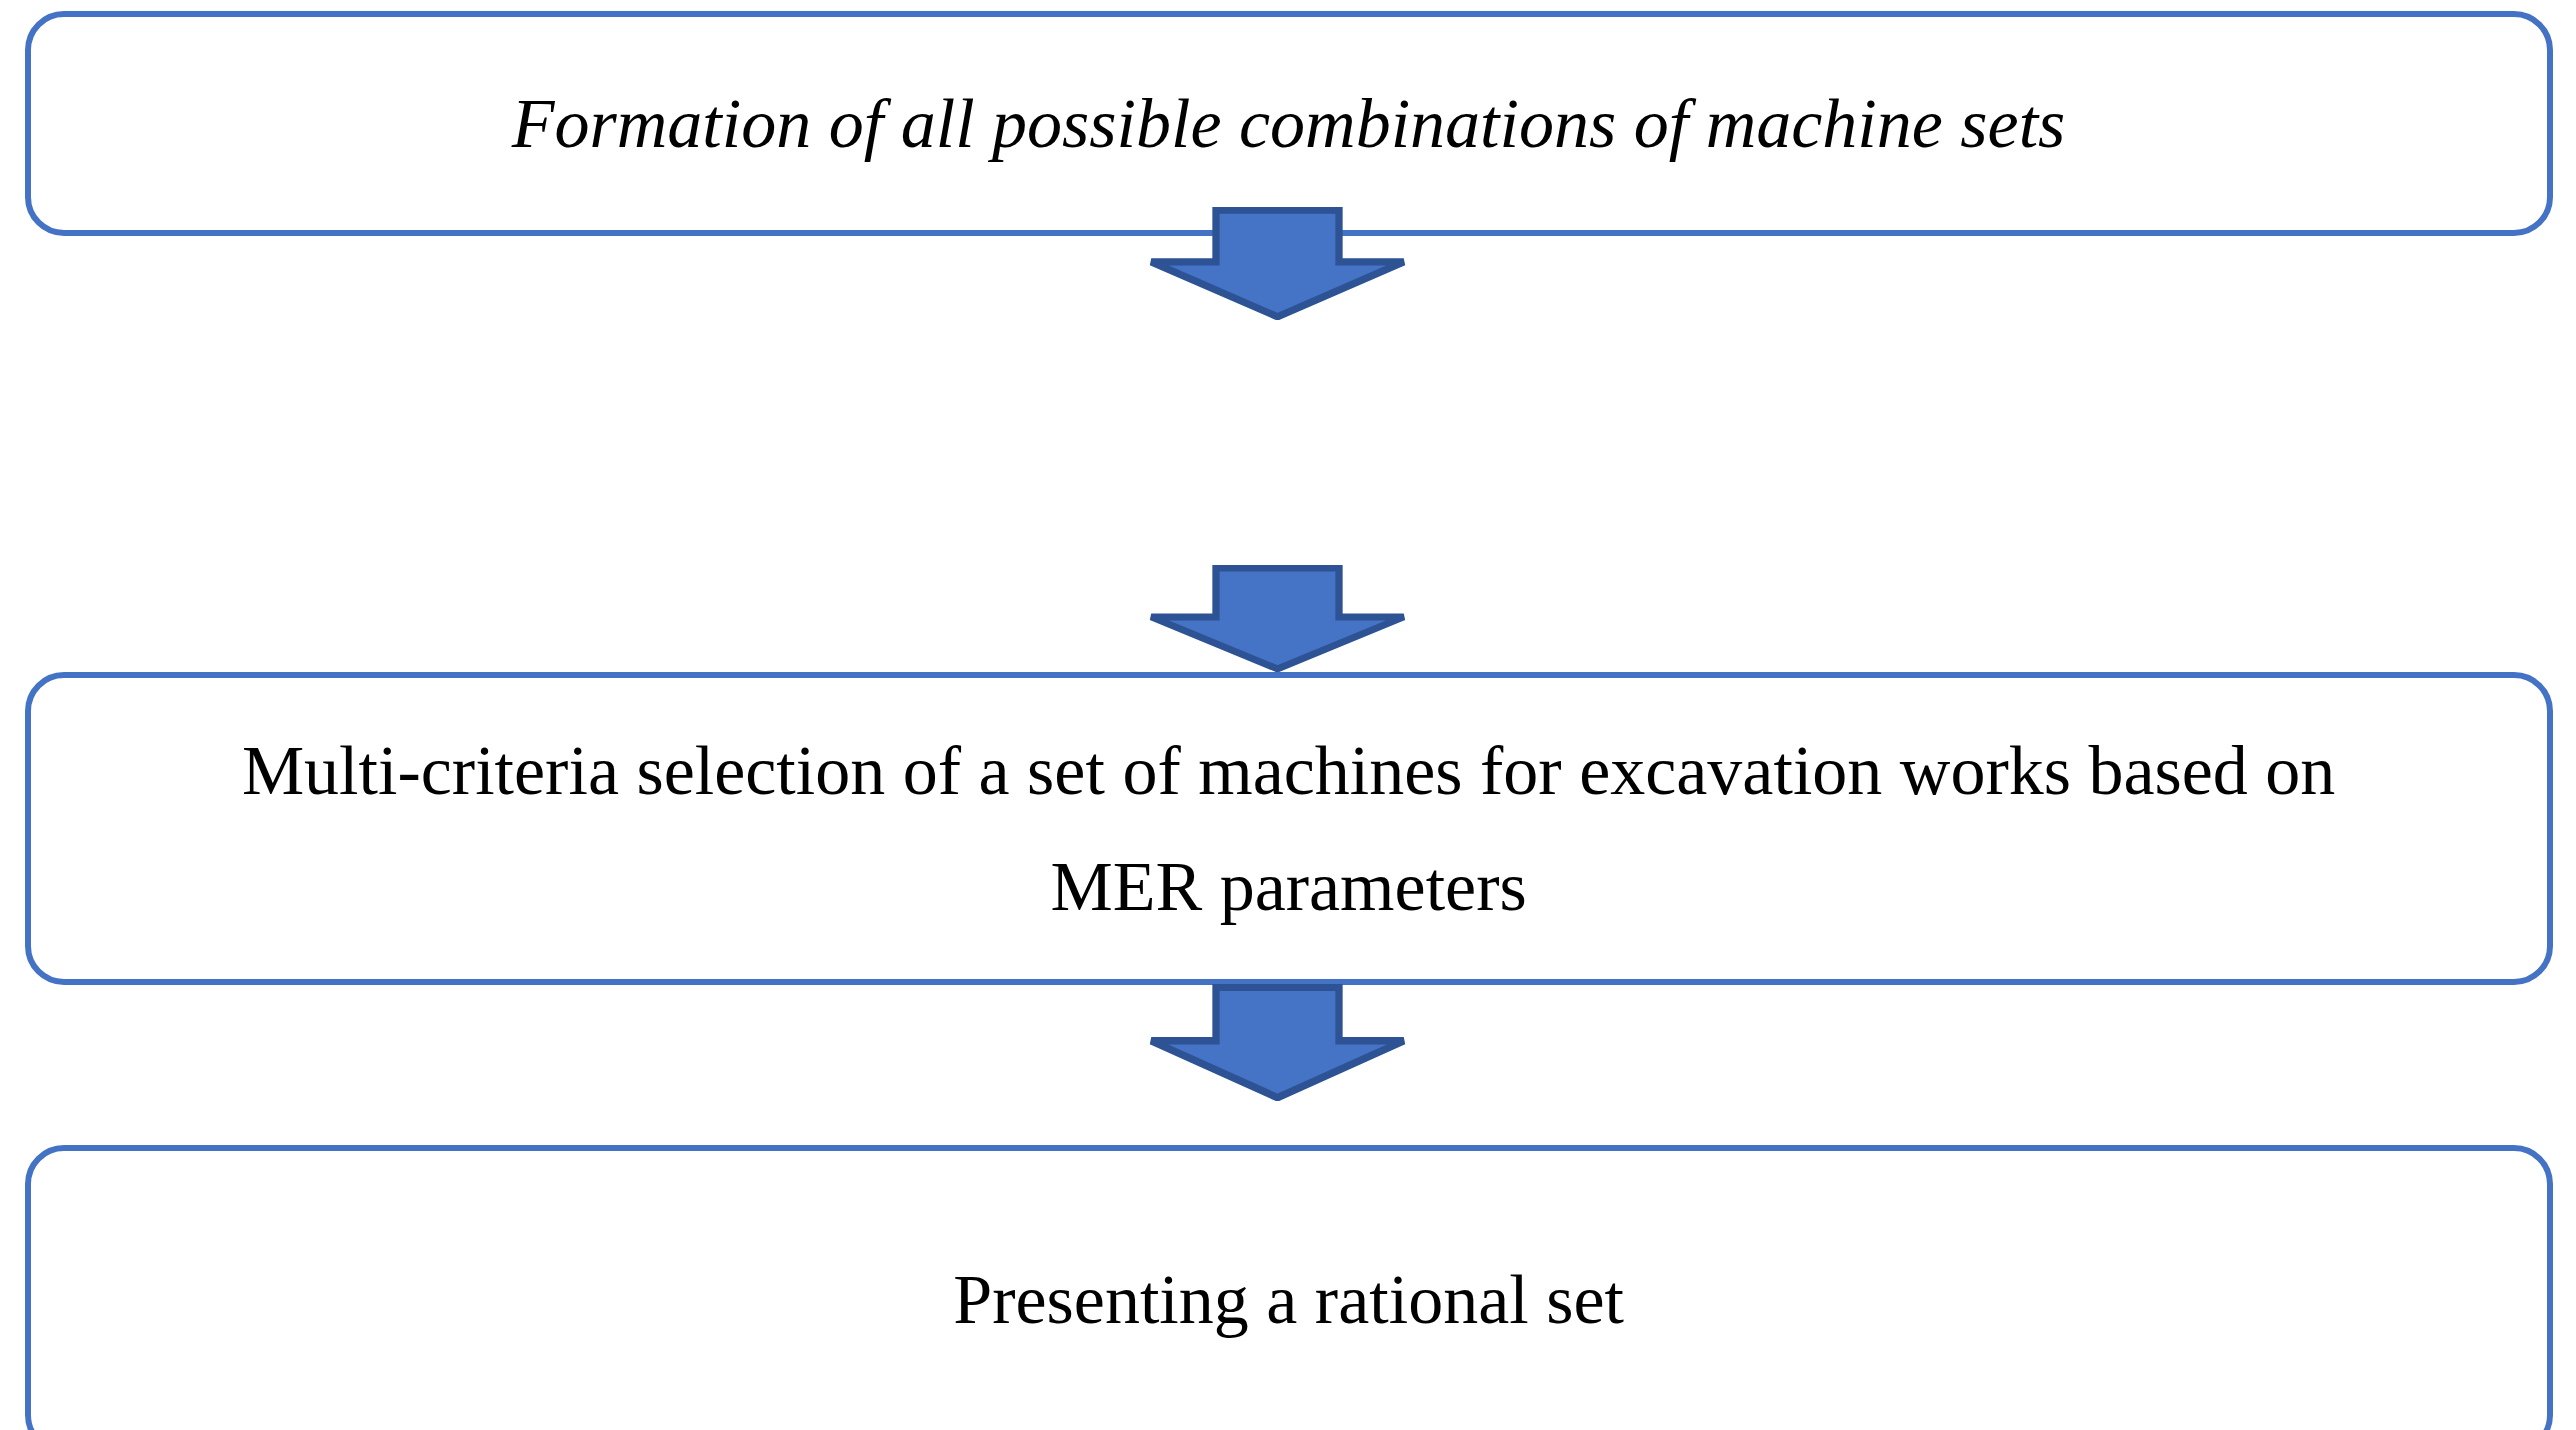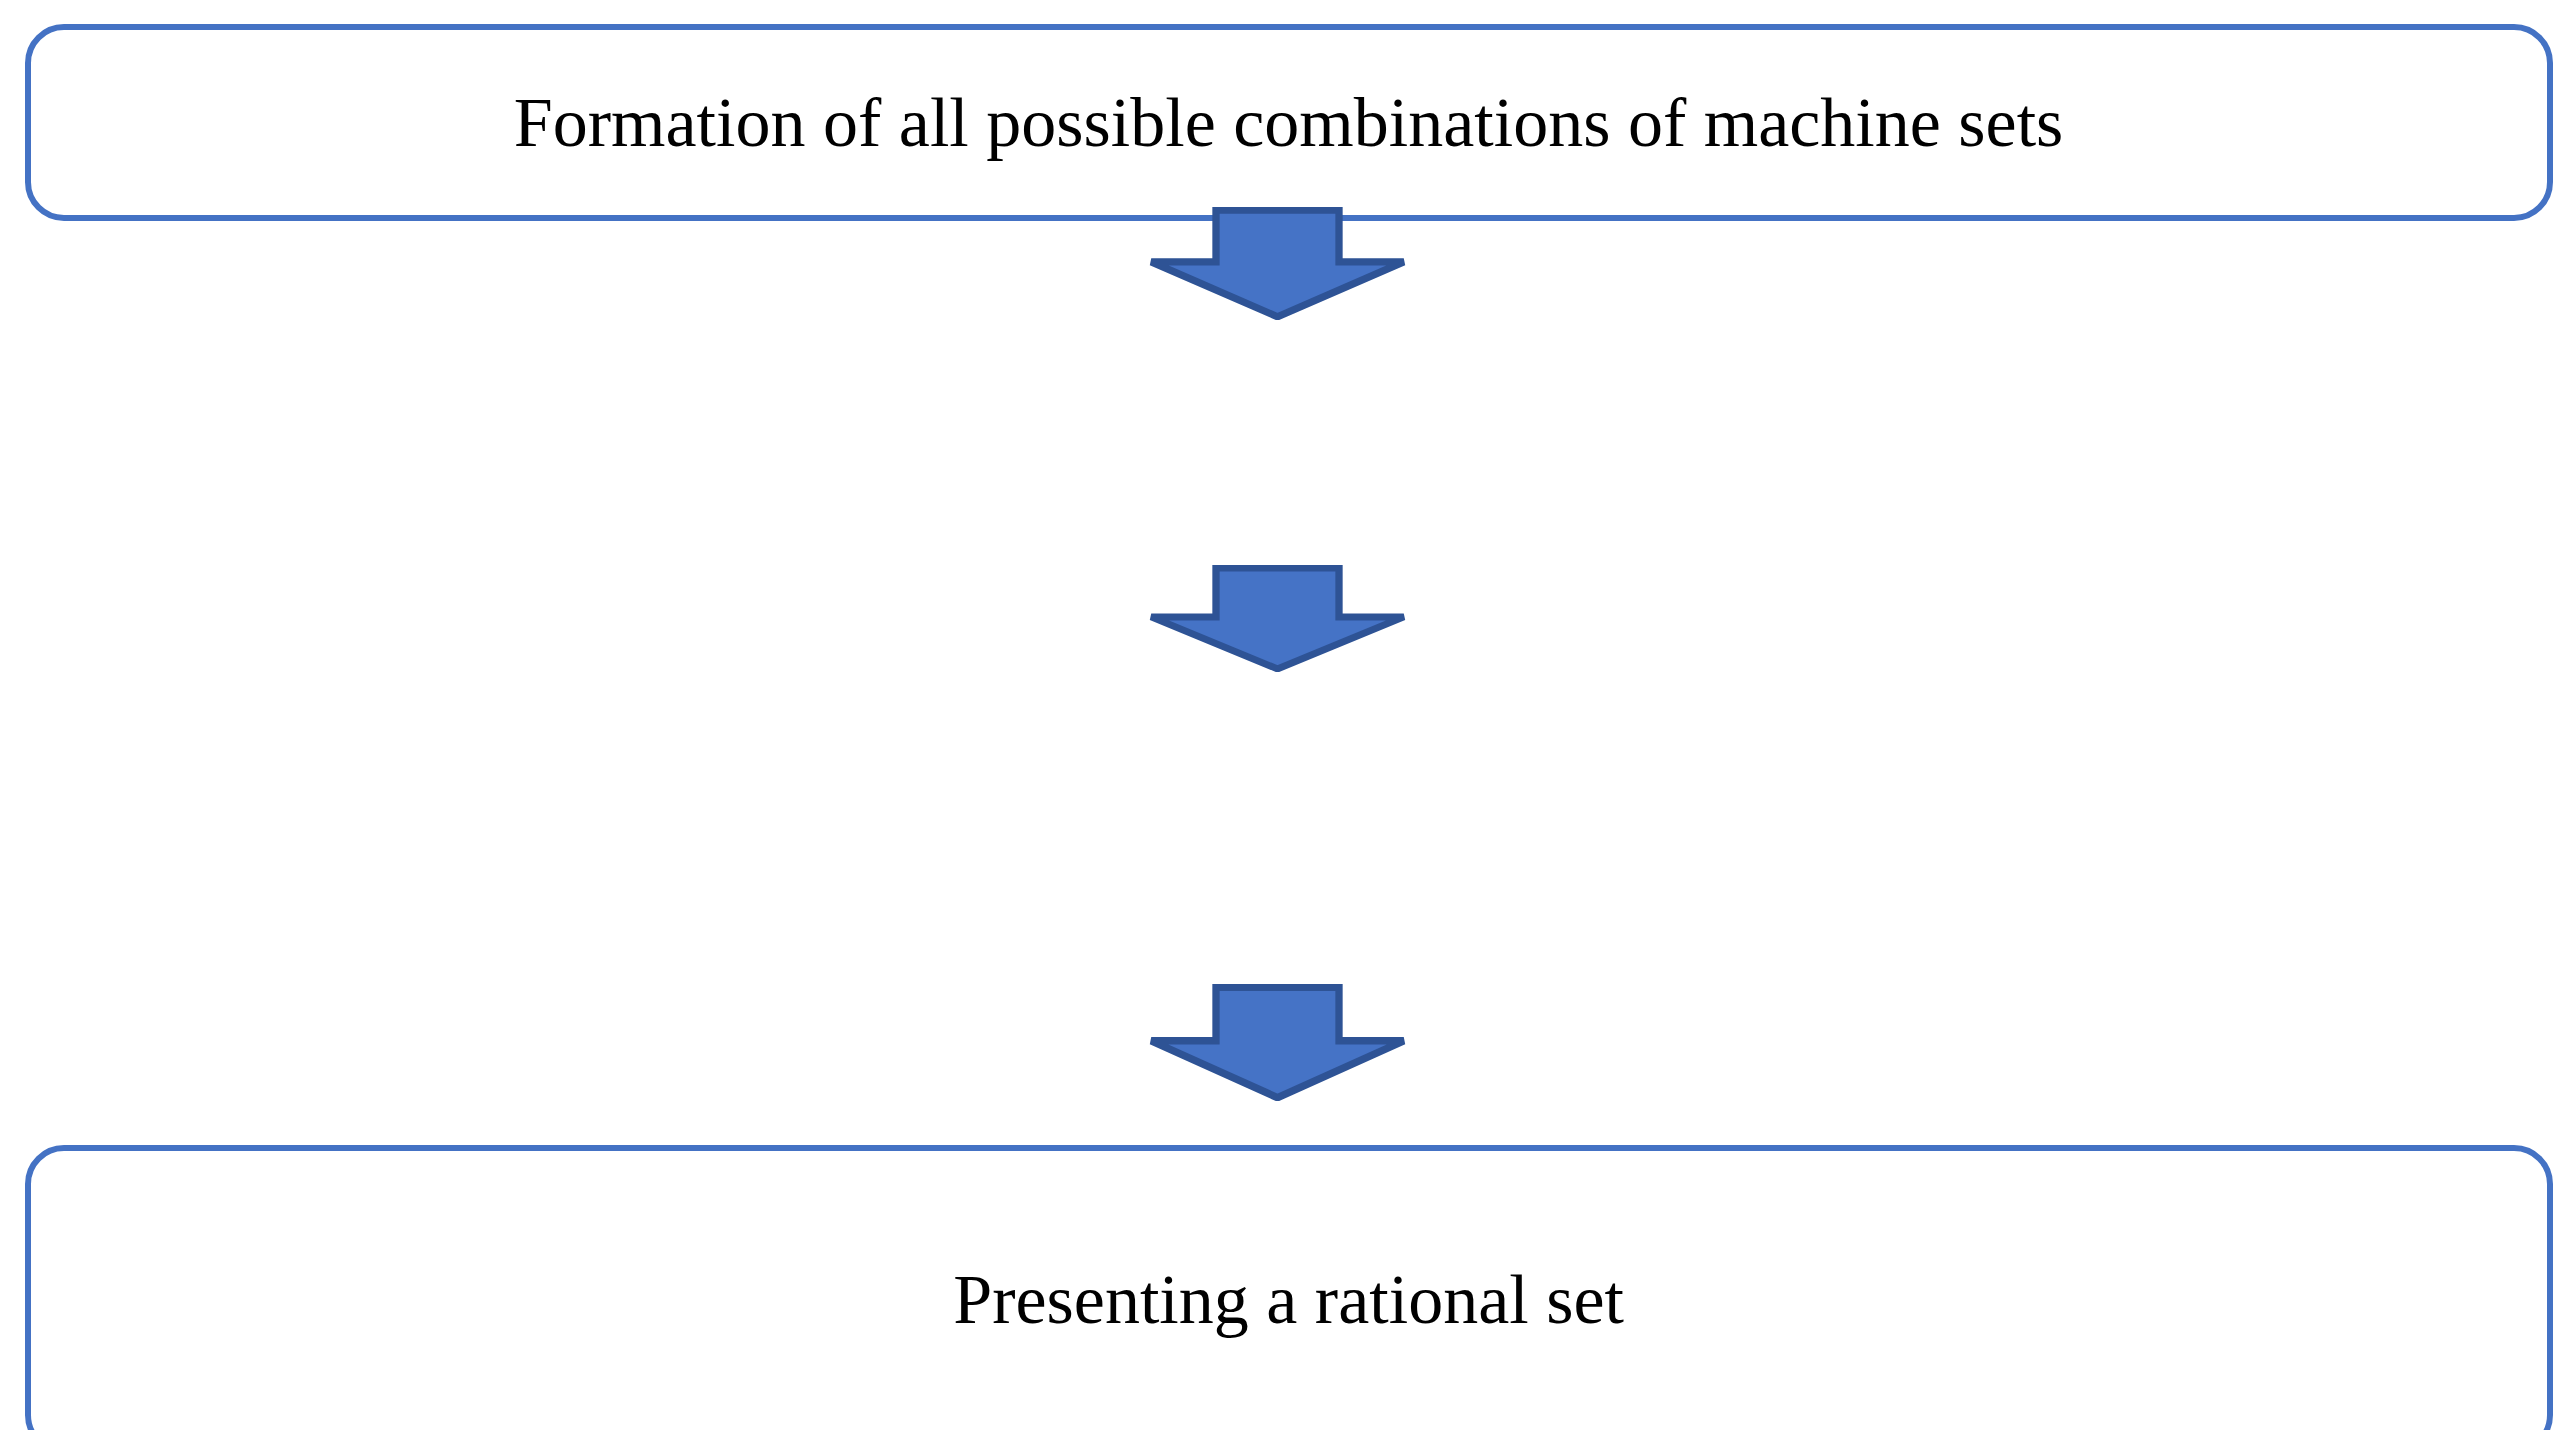--- a/index.html
+++ b/index.html
@@ -41,21 +41,21 @@
     left: 1148px;
     width: 259px;
     display: block;
   }
   .flow-arrow svg {
     display: block;
     width: 100%;
     height: 100%;
   }
   
-  #box1 { top: 24px;   height: 197px; }
+  #box1 { top: 11px;   height: 225px; font-style: italic; }
   #box2 { top: 320px;  height: 243px; }
   #box3 { top: 672px;  height: 313px; }
   #box4 { top: 1101px; height: 309px; margin-top: 44px; }
   #arrow1 { top: 207px;  height: 113px; }
   #arrow2 { top: 565px;  height: 107px; }
   #arrow3 { top: 984px; height: 117px; }
 </style>
 </head>
 <body>
 
@@ -71,20 +71,24 @@
     </svg>
   </div>
 
 
   <div class="flow-arrow" id="arrow2">
     <svg viewBox="0 0 320 140" preserveAspectRatio="none" aria-hidden="true">
       <polygon points="84,4 236,4 236,68 316,68 160,136 4,68 84,68" fill="#4573C6" stroke="#2E5395" stroke-width="9" stroke-linejoin="miter" class="arrow-shape"></polygon>
     </svg>
   </div>
 
+  <div class="flow-box" id="box3">
+    <div class="label">Multi-criteria selection of a set of machines for excavation works based on
+MER parameters</div>
+  </div>
 
   <div class="flow-arrow" id="arrow3">
     <svg viewBox="0 0 320 140" preserveAspectRatio="none" aria-hidden="true">
       <polygon points="84,4 236,4 236,68 316,68 160,136 4,68 84,68" fill="#4573C6" stroke="#2E5395" stroke-width="9" stroke-linejoin="miter" class="arrow-shape"></polygon>
     </svg>
   </div>
 
   <div class="flow-box" id="box4">
     <div class="label">Presenting a rational set</div>
   </div>

